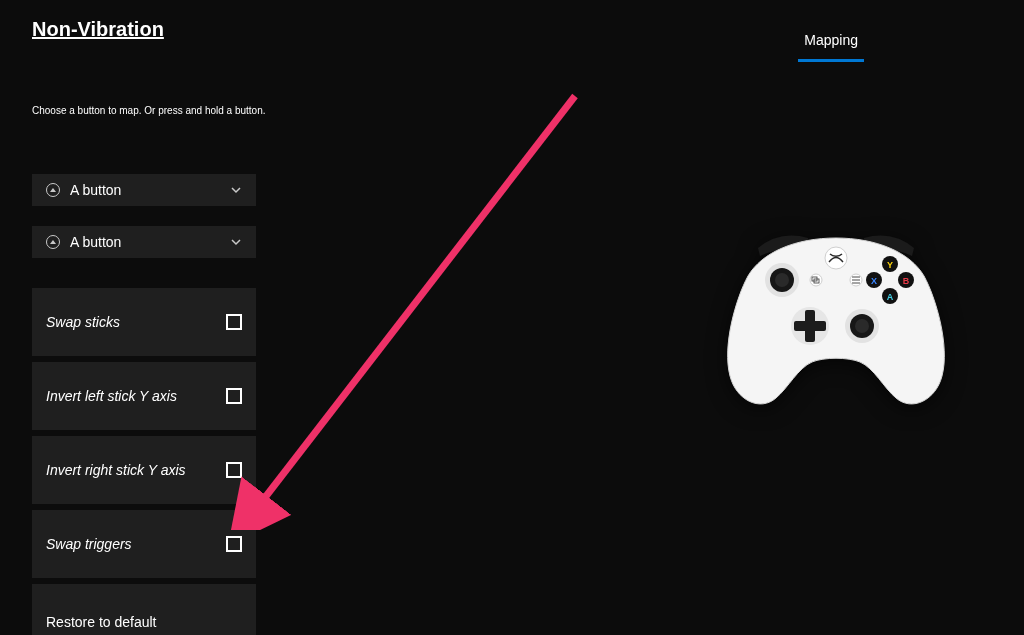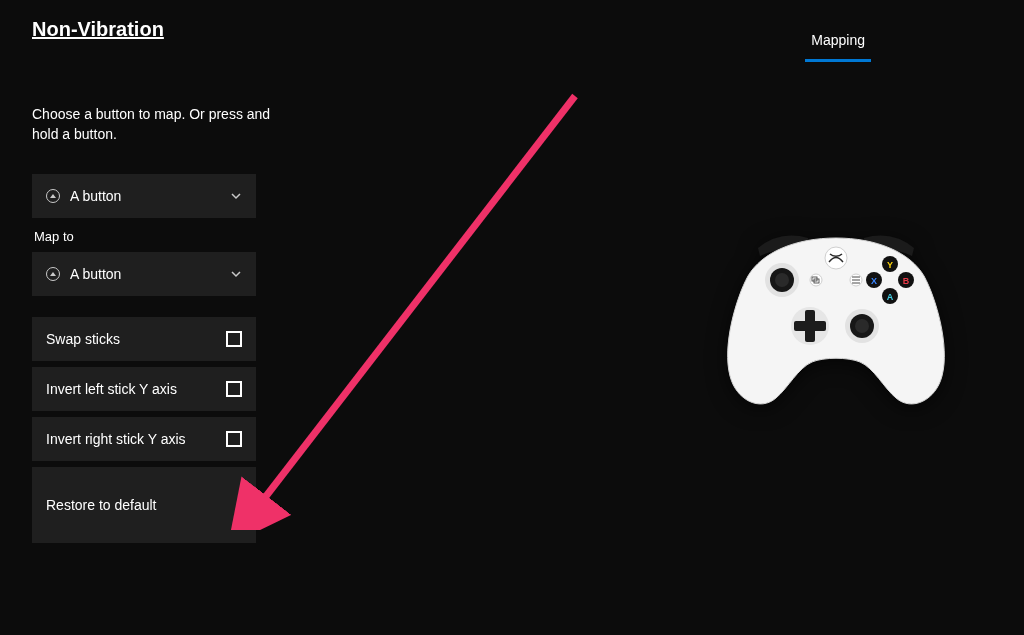--- a/index.html
+++ b/index.html
@@ -20,21 +20,21 @@
     left: 32px;
     font-size: 20px;
     font-weight: 600;
     color: #ffffff;
     text-decoration: underline;
   }
 
   .tab-bar {
     position: absolute;
     top: 24px;
-    right: 153px;
+    right: 160px;
   }
   .tab {
     display: inline-block;
     font-size: 14px;
     color: #ffffff;
     padding: 8px 6px 10px 6px;
     position: relative;
     cursor: pointer;
   }
   .tab.active::after {
@@ -44,40 +44,40 @@
     right: 0;
     bottom: -4px;
     height: 3px;
     background: #0078d4;
   }
 
   .instruction {
     position: absolute;
     top: 104px;
     left: 32px;
-    font-size: 14px;
+    font-size: 10px;
     color: #ffffff;
     line-height: 1.45;
     width: 240px;
   }
 
   .left-panel {
     position: absolute;
     top: 174px;
     left: 32px;
     width: 224px;
   }
 
   .dropdown {
     background: #1f1f1f;
-    height: 44px;
+    height: 32px;
     display: flex;
     align-items: center;
     padding: 0 14px;
-    margin-bottom: 11px;
+    margin-bottom: 20px;
     cursor: pointer;
     position: relative;
   }
   .dropdown .ring-icon {
     width: 12px;
     height: 12px;
     border: 1.5px solid #c9c9c9;
     border-radius: 50%;
     display: inline-flex;
     align-items: center;
@@ -110,23 +110,24 @@
     color: #ffffff;
     margin: 6px 0 8px 2px;
   }
 
   .check-row {
     background: #1f1f1f;
     height: 44px;
     display: flex;
     align-items: center;
     justify-content: space-between;
-    padding: 0 14px;
+    padding: 12px 14px;
     margin-bottom: 6px;
     cursor: pointer;
+    font-style: italic;
   }
   .check-row .ck-label {
     font-size: 14px;
     color: #ffffff;
   }
   .checkbox {
     width: 16px;
     height: 16px;
     border: 2px solid #ffffff;
     box-sizing: border-box;
@@ -186,21 +187,20 @@
   <div class="dropdown">
     <span class="ring-icon"></span>
     <span class="dd-label">A button</span>
     <span class="chevron">
       <svg width="12" height="12" viewBox="0 0 12 12">
           <path d="M2 4 L6 8 L10 4" stroke="#c9c9c9" stroke-width="1.5" fill="none"></path>
         </svg>
     </span>
   </div>
 
-  <div class="section-label">Map to</div>
 
   <div class="dropdown">
     <span class="ring-icon"></span>
     <span class="dd-label">A button</span>
     <span class="chevron">
       <svg width="12" height="12" viewBox="0 0 12 12">
           <path d="M2 4 L6 8 L10 4" stroke="#c9c9c9" stroke-width="1.5" fill="none"></path>
         </svg>
     </span>
   </div>
@@ -210,20 +210,24 @@
   <div class="check-row">
     <span class="ck-label">Swap sticks</span>
     <span class="checkbox"></span>
   </div>
   <div class="check-row">
     <span class="ck-label">Invert left stick Y axis</span>
     <span class="checkbox"></span>
   </div>
   <div class="check-row">
     <span class="ck-label">Invert right stick Y axis</span>
+    <span class="checkbox"></span>
+  </div>
+  <div class="check-row">
+    <span class="ck-label">Swap triggers</span>
     <span class="checkbox"></span>
   </div>
 
   <div class="action-row">Restore to default</div>
 </div>
 
 <div class="controller">
   <svg viewBox="0 0 232 200">
 
     <path d="M38 32 Q60 14 88 22 L88 36 Q60 30 40 40 Z" fill="#1b1b1b"></path>

